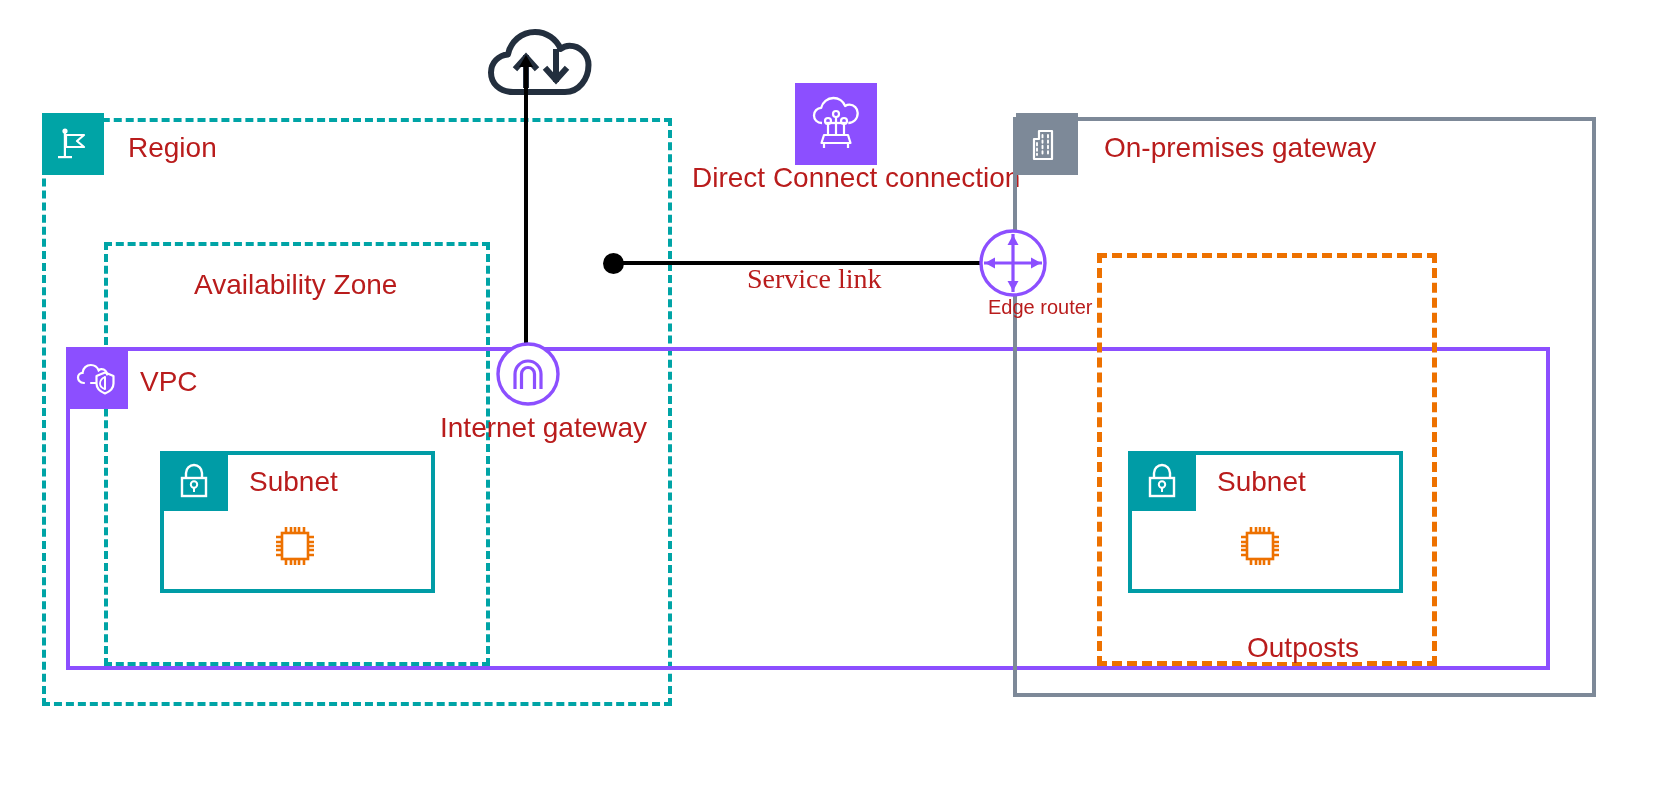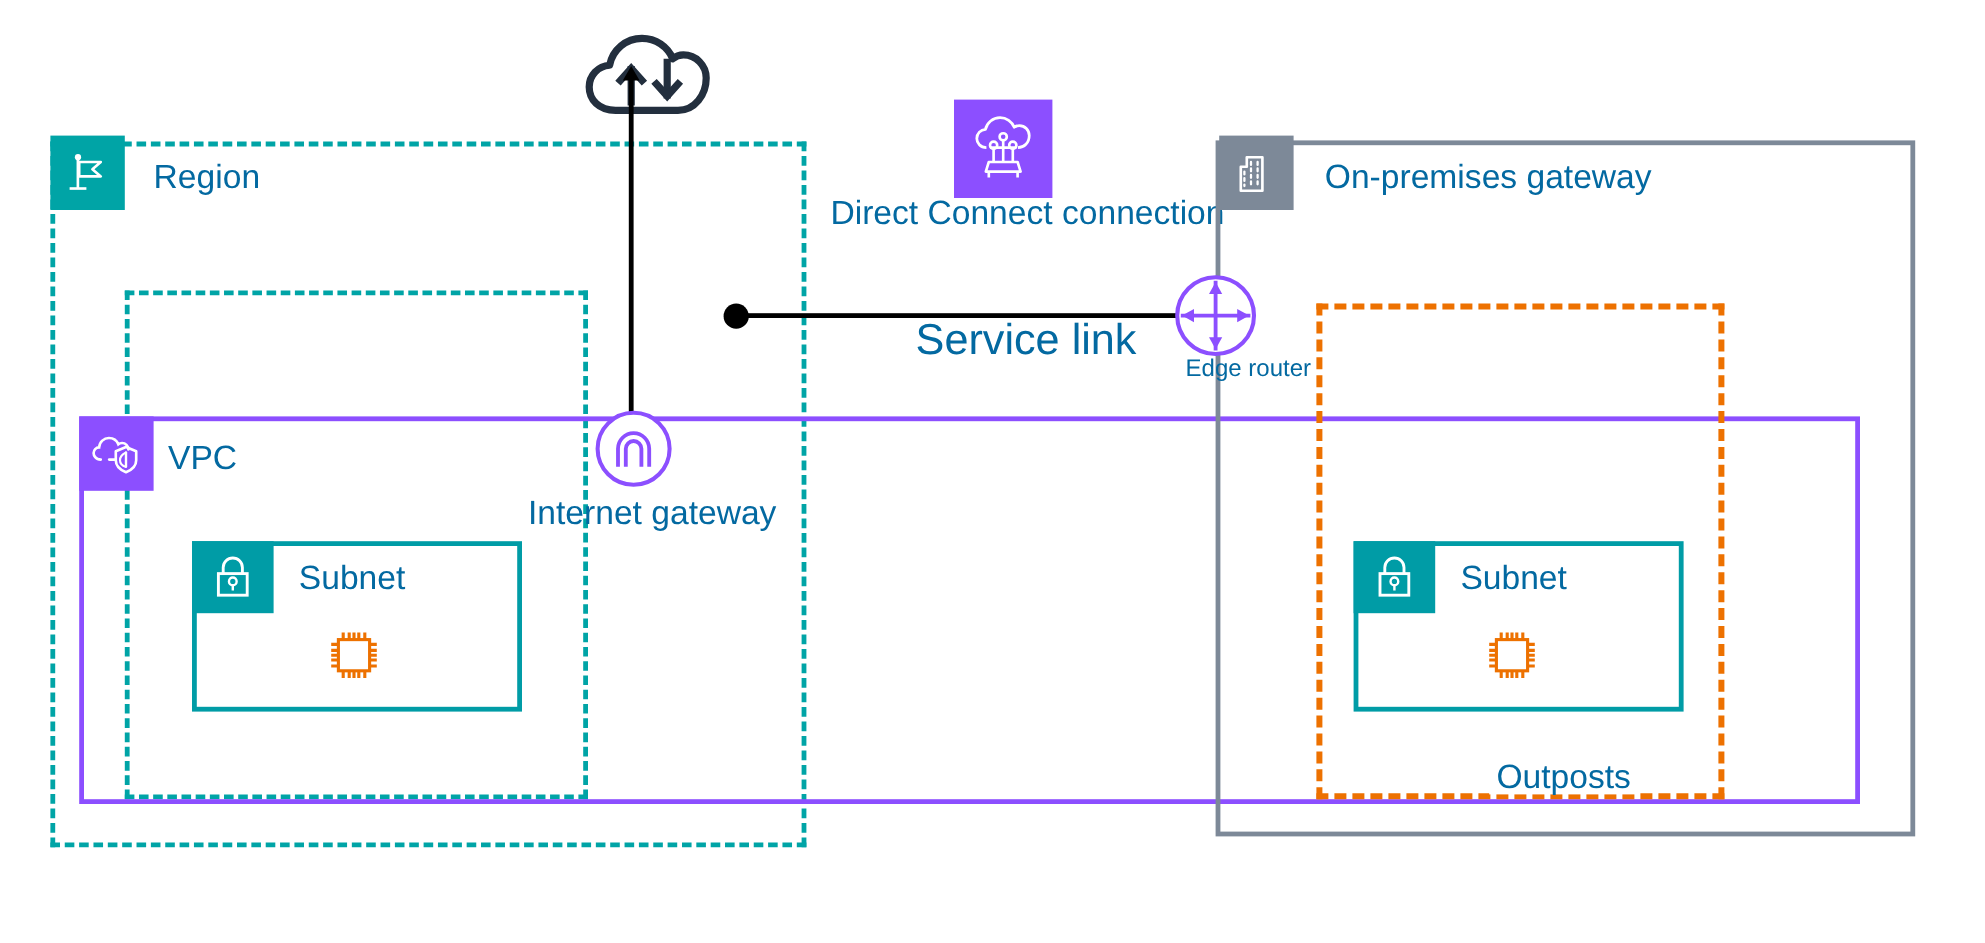--- a/index.html
+++ b/index.html
@@ -1,20 +1,20 @@
 <!DOCTYPE html>
 <html><head>
 <meta charset="utf-8">
 <style>
   html,body{margin:0;padding:0;background:#ffffff;}
   body{font-family:"Liberation Sans", sans-serif;}
   #stage{position:relative;width:1654px;height:786px;background:#ffffff;overflow:hidden;}
 
   .box{position:absolute;box-sizing:border-box;}
-  .lbl{position:absolute;white-space:nowrap;color:#0369a1;font-size:27px;line-height:1;}
+  .lbl{position:absolute;white-space:nowrap;color:#b91c1c;font-size:27px;line-height:1;}
   .icon-sq{position:absolute;box-sizing:border-box;display:flex;align-items:center;justify-content:center;}
   svg{display:block;}
 </style>
 </head>
 <body>
 
 <div id="stage">
 
   <div class="box" style="left:42px;top:118px;width:630px;height:588px;border:4px dashed #00A4A6;"></div>
 
@@ -22,20 +22,21 @@
     <svg width="40" height="40" viewBox="0 0 40 40">
       <circle cx="12" cy="7" r="2.6" fill="#fff"></circle>
       <rect x="10.8" y="8.5" width="2.2" height="25" fill="#fff"></rect>
       <rect x="5" y="32" width="14" height="2.2" fill="#fff"></rect>
       <path d="M13 11 H31 L24 17 L31 23 H13 Z" fill="none" stroke="#fff" stroke-width="2.2" stroke-linejoin="round"></path>
     </svg>
   </div>
   <div class="lbl" style="left:128px;top:134px;font-size:28px;">Region</div>
 
   <div class="box" style="left:104px;top:242px;width:386px;height:424px;border:4px dashed #00A4A6;"></div>
+  <div class="lbl" style="left:194px;top:271px;font-size:28px;">Availability Zone</div>
 
   <div class="box" style="left:66px;top:347px;width:1484px;height:323px;border:4px solid #8C4FFF;"></div>
 
   <div class="icon-sq" style="left:66px;top:347px;width:62px;height:62px;background:#8C4FFF;">
     <svg width="44" height="44" viewBox="0 0 44 44">
       <path d="M9 27 C4.5 27 3 23.5 3 21.5 C3 19 5 16.8 7.6 16.8 C7.9 12.2 11.6 9 15.8 9 C19.4 9 22.4 11.2 23.6 14.3 C24.4 13.6 25.5 13.2 26.7 13.2 C29.6 13.2 32 15.6 32 18.6" fill="none" stroke="#fff" stroke-width="2.2" stroke-linecap="round"></path>
       <path d="M21 27 H16" fill="none" stroke="#fff" stroke-width="2.2" stroke-linecap="round"></path>
       <path d="M30 16.5 L38.5 20 V27.5 C38.5 32.5 34.8 35.6 30 37.5 C25.2 35.6 21.5 32.5 21.5 27.5 V20 Z" fill="none" stroke="#fff" stroke-width="2.2" stroke-linejoin="round"></path>
       <path d="M30 21 V33" fill="none" stroke="#fff" stroke-width="2" stroke-linecap="round"></path>
       <path d="M30 21 C26.5 22.5 25 25 25 27.6 C25 30.5 27 32.2 30 33.2" fill="none" stroke="#fff" stroke-width="1.8"></path>
@@ -100,21 +101,21 @@
       <circle cx="37" cy="26" r="3" fill="none" stroke="#fff" stroke-width="2.2"></circle>
       <path d="M29 22 V40 M21 29 V40 M37 29 V40" stroke="#fff" stroke-width="2.2" fill="none"></path>
       <path d="M17 40 H41 L43.5 48 H14.5 Z" fill="none" stroke="#fff" stroke-width="2.2" stroke-linejoin="round"></path>
       <path d="M17 48 V53 M41 48 V53" stroke="#fff" stroke-width="2.2"></path>
     </svg>
   </div>
   <div class="lbl" style="left:680px;top:164px;font-size:28px;margin-left:12px;">Direct Connect connection</div>
 
   <div style="position:absolute;left:603px;top:253px;width:21px;height:21px;border-radius:50%;background:#000000;"></div>
   <div style="position:absolute;left:613px;top:261px;width:390px;height:4px;background:#000000;"></div>
-  <div class="lbl" style="left:763px;top:265px;font-size:36px;">Service link</div>
+  <div class="lbl" style="left:747px;top:265px;font-size:28px;font-family:Liberation Serif, serif;">Service link</div>
 
   <div class="box" style="left:1013px;top:117px;width:583px;height:580px;border:4px solid #7D8998;"></div>
 
   <div class="icon-sq" style="left:1016px;top:113px;width:62px;height:62px;background:#7D8998;">
     <svg width="38" height="42" viewBox="0 0 38 42">
       <path d="M11 8 H24 V36 H6 V16 H11 Z" fill="none" stroke="#fff" stroke-width="2.2" stroke-linejoin="round"></path>
       <g stroke="#fff" stroke-width="1.9" stroke-linecap="round" stroke-dasharray="2.4 3">
         <path d="M14.5 12 V32"></path>
           <path d="M20 12 V32"></path>
           <path d="M9 20 V32"></path>

